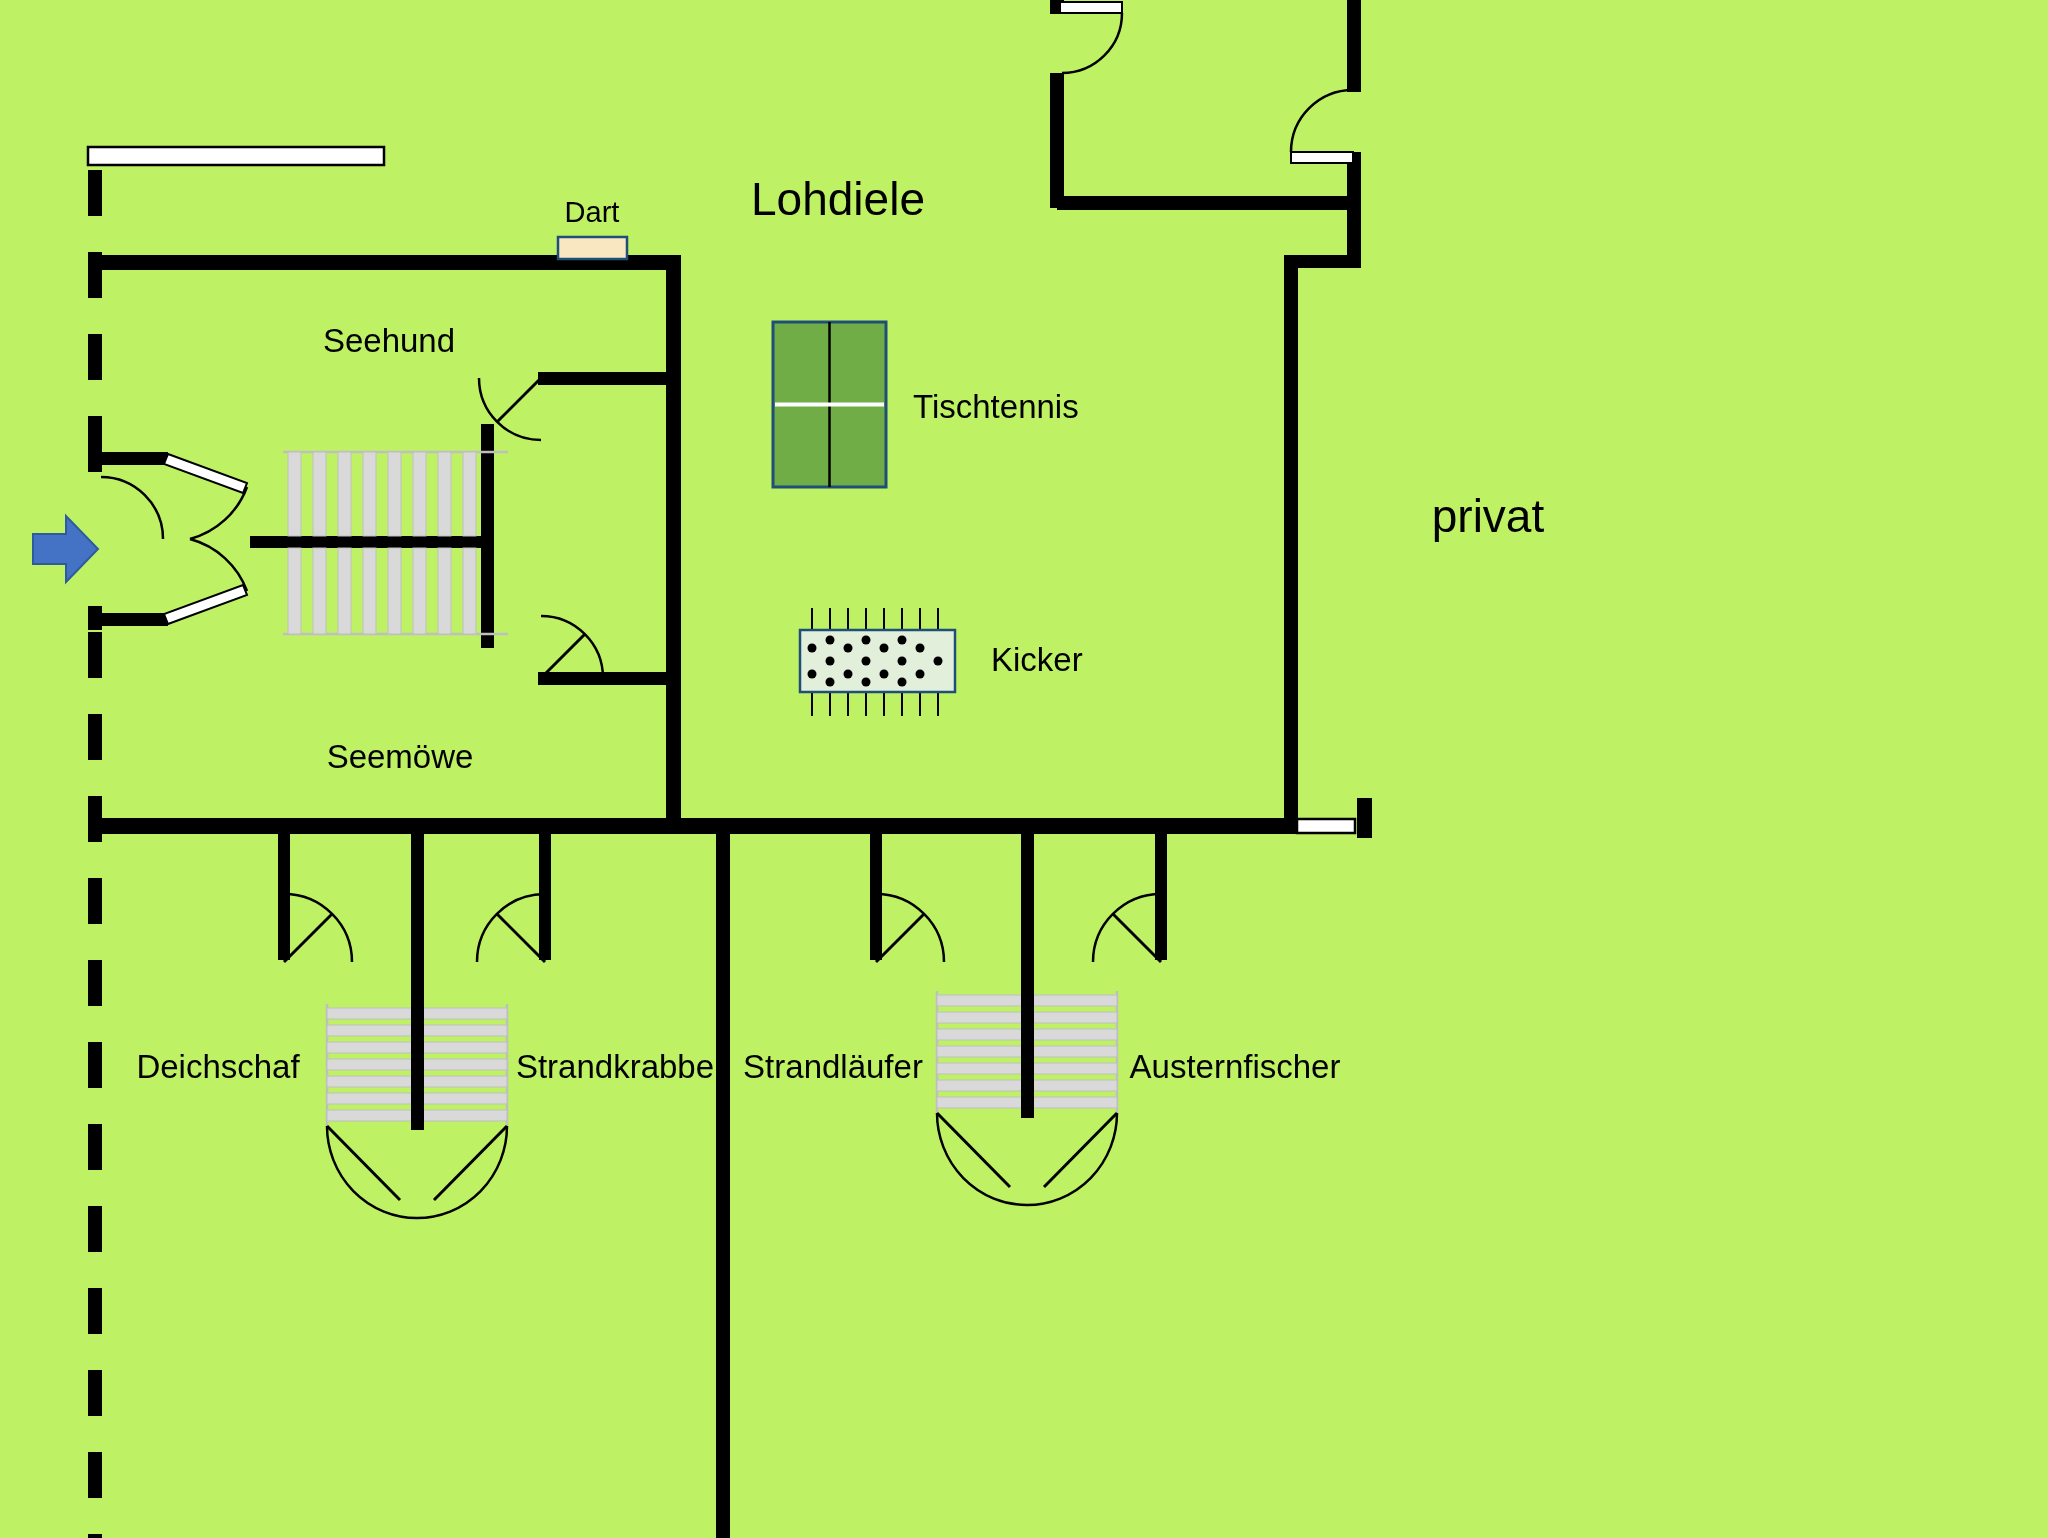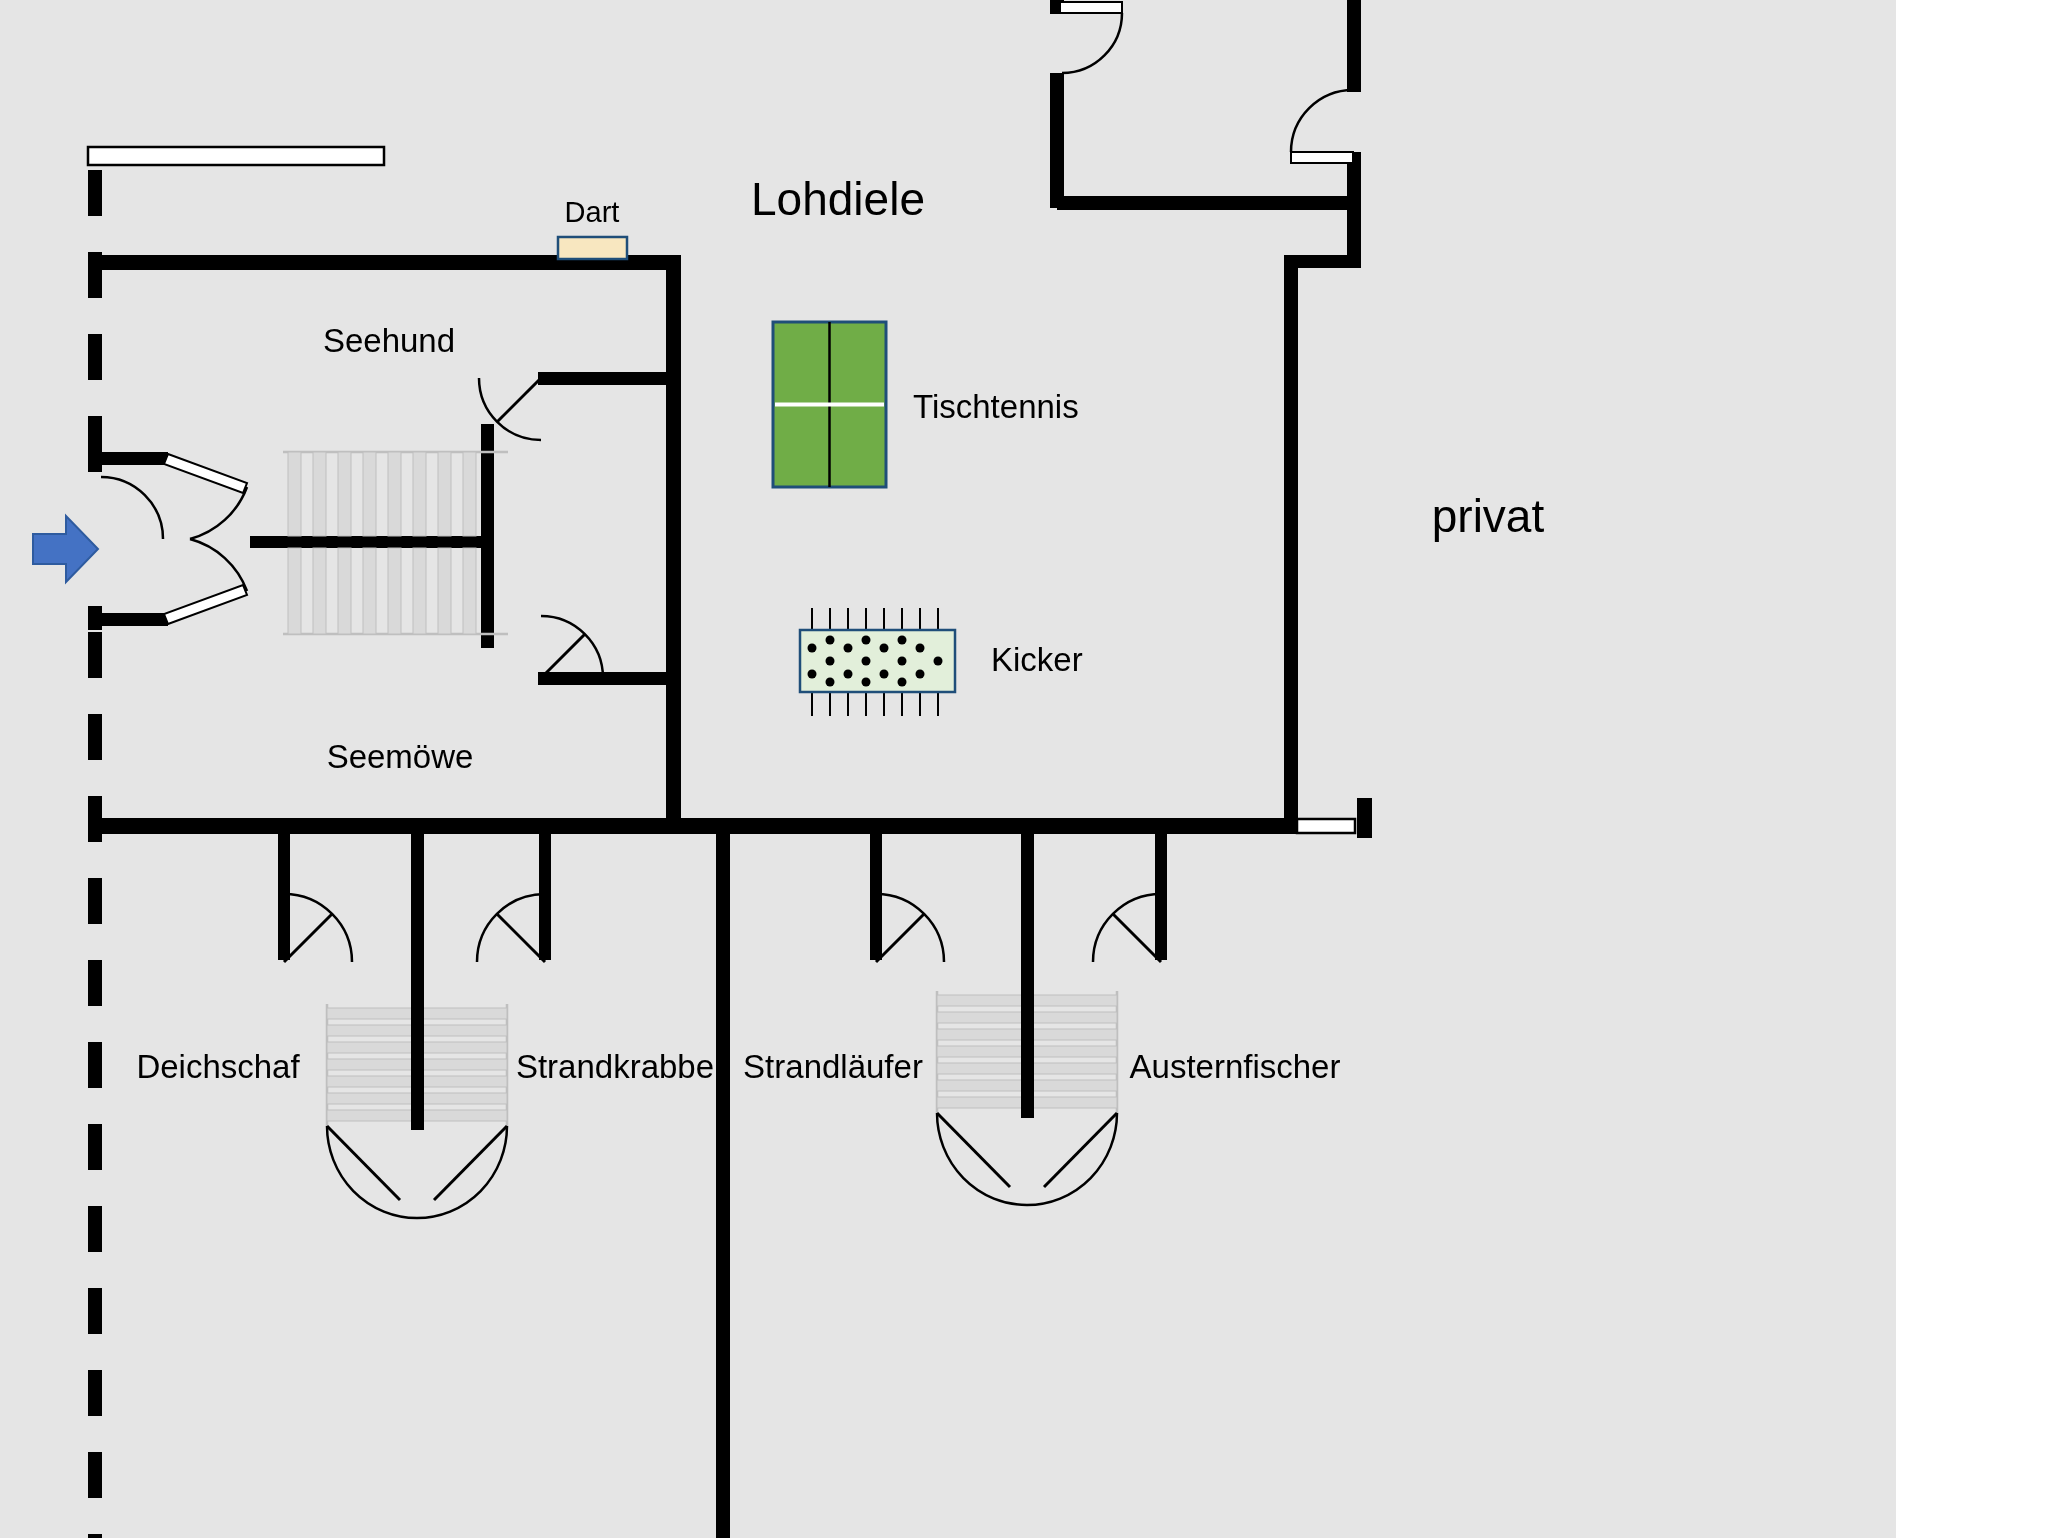--- a/index.html
+++ b/index.html
@@ -2,23 +2,23 @@
 <html style="--wall: #000000; --stair-tread: #d9d9d9; --stair-edge: #bfbfbf; --table-border: #1f4e79; --tischtennis-fill: #70ad47; --kicker-fill: #e2efda; --dart-fill: #f8e7c0; --arrow-fill: #4472c4; --arrow-stroke: #2e5b9f;"><head>
 <meta charset="utf-8">
 <style>
   html, body {
     margin: 0;
     padding: 0;
     background: #ffffff;
   }
   .canvas {
     position: relative;
-    width: 1896px;
+    width: 2048px;
     height: 1538px;
-    background: #e5e5e5;
+    background: #bef264;
     overflow: hidden;
   }
   svg { display: block; }
   .wall-fill   { fill: var(--wall, #000); }
   .door-arc    { fill: none; stroke: var(--wall, #000); stroke-width: 2.5; }
   .door-leaf-line { stroke: var(--wall, #000); stroke-width: 3; fill: none; }
   .leaf-poly   { fill: #ffffff; stroke: var(--wall, #000); stroke-width: 2; }
   .window-rect { fill: #ffffff; stroke: var(--wall, #000); stroke-width: 2.5; }
   .tread       { fill: var(--stair-tread, #d9d9d9); stroke: var(--stair-edge, #bfbfbf); stroke-width: 1; }
   .stair-edge-line { stroke: var(--stair-edge, #bfbfbf); stroke-width: 2.5; fill: none; }

